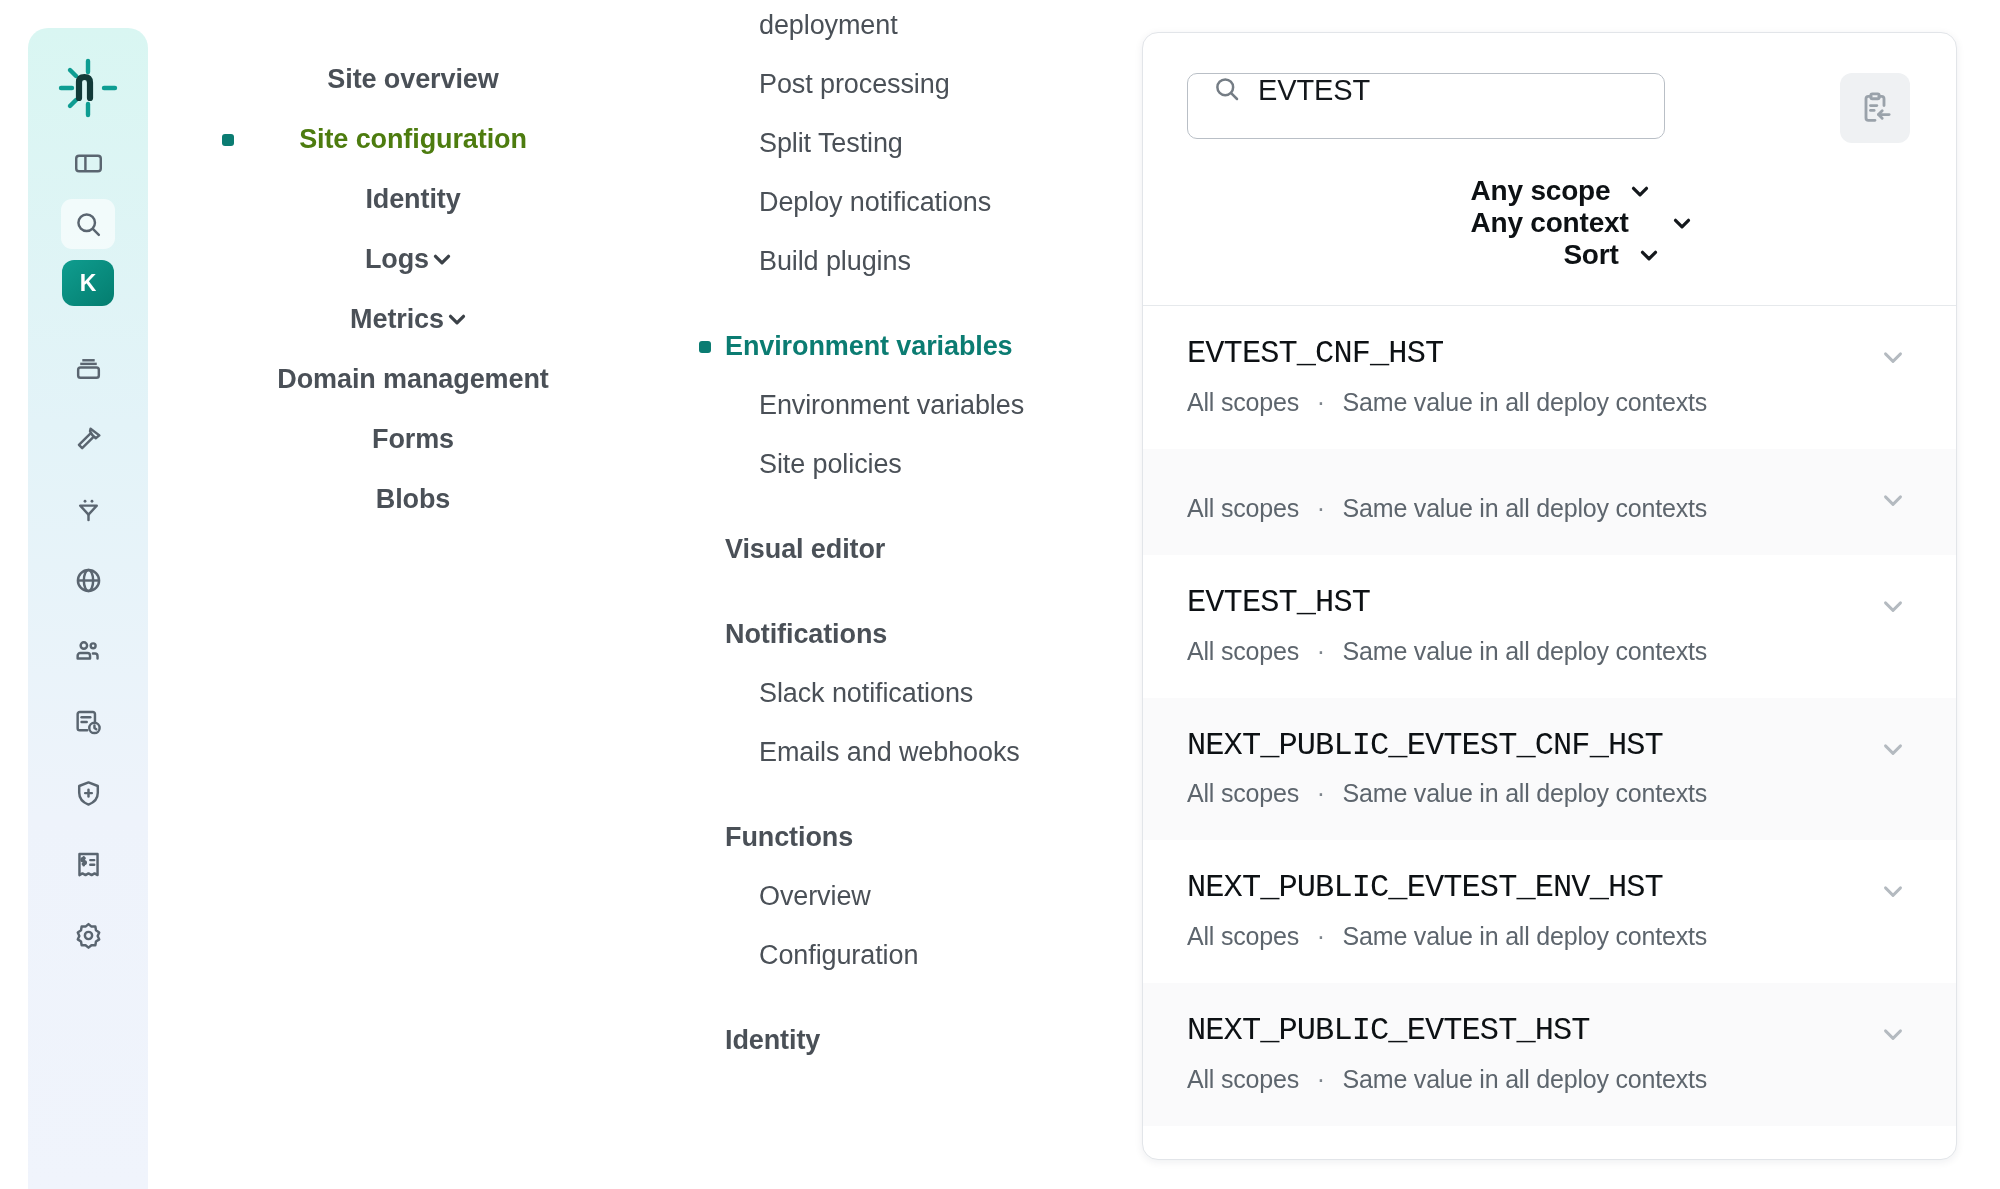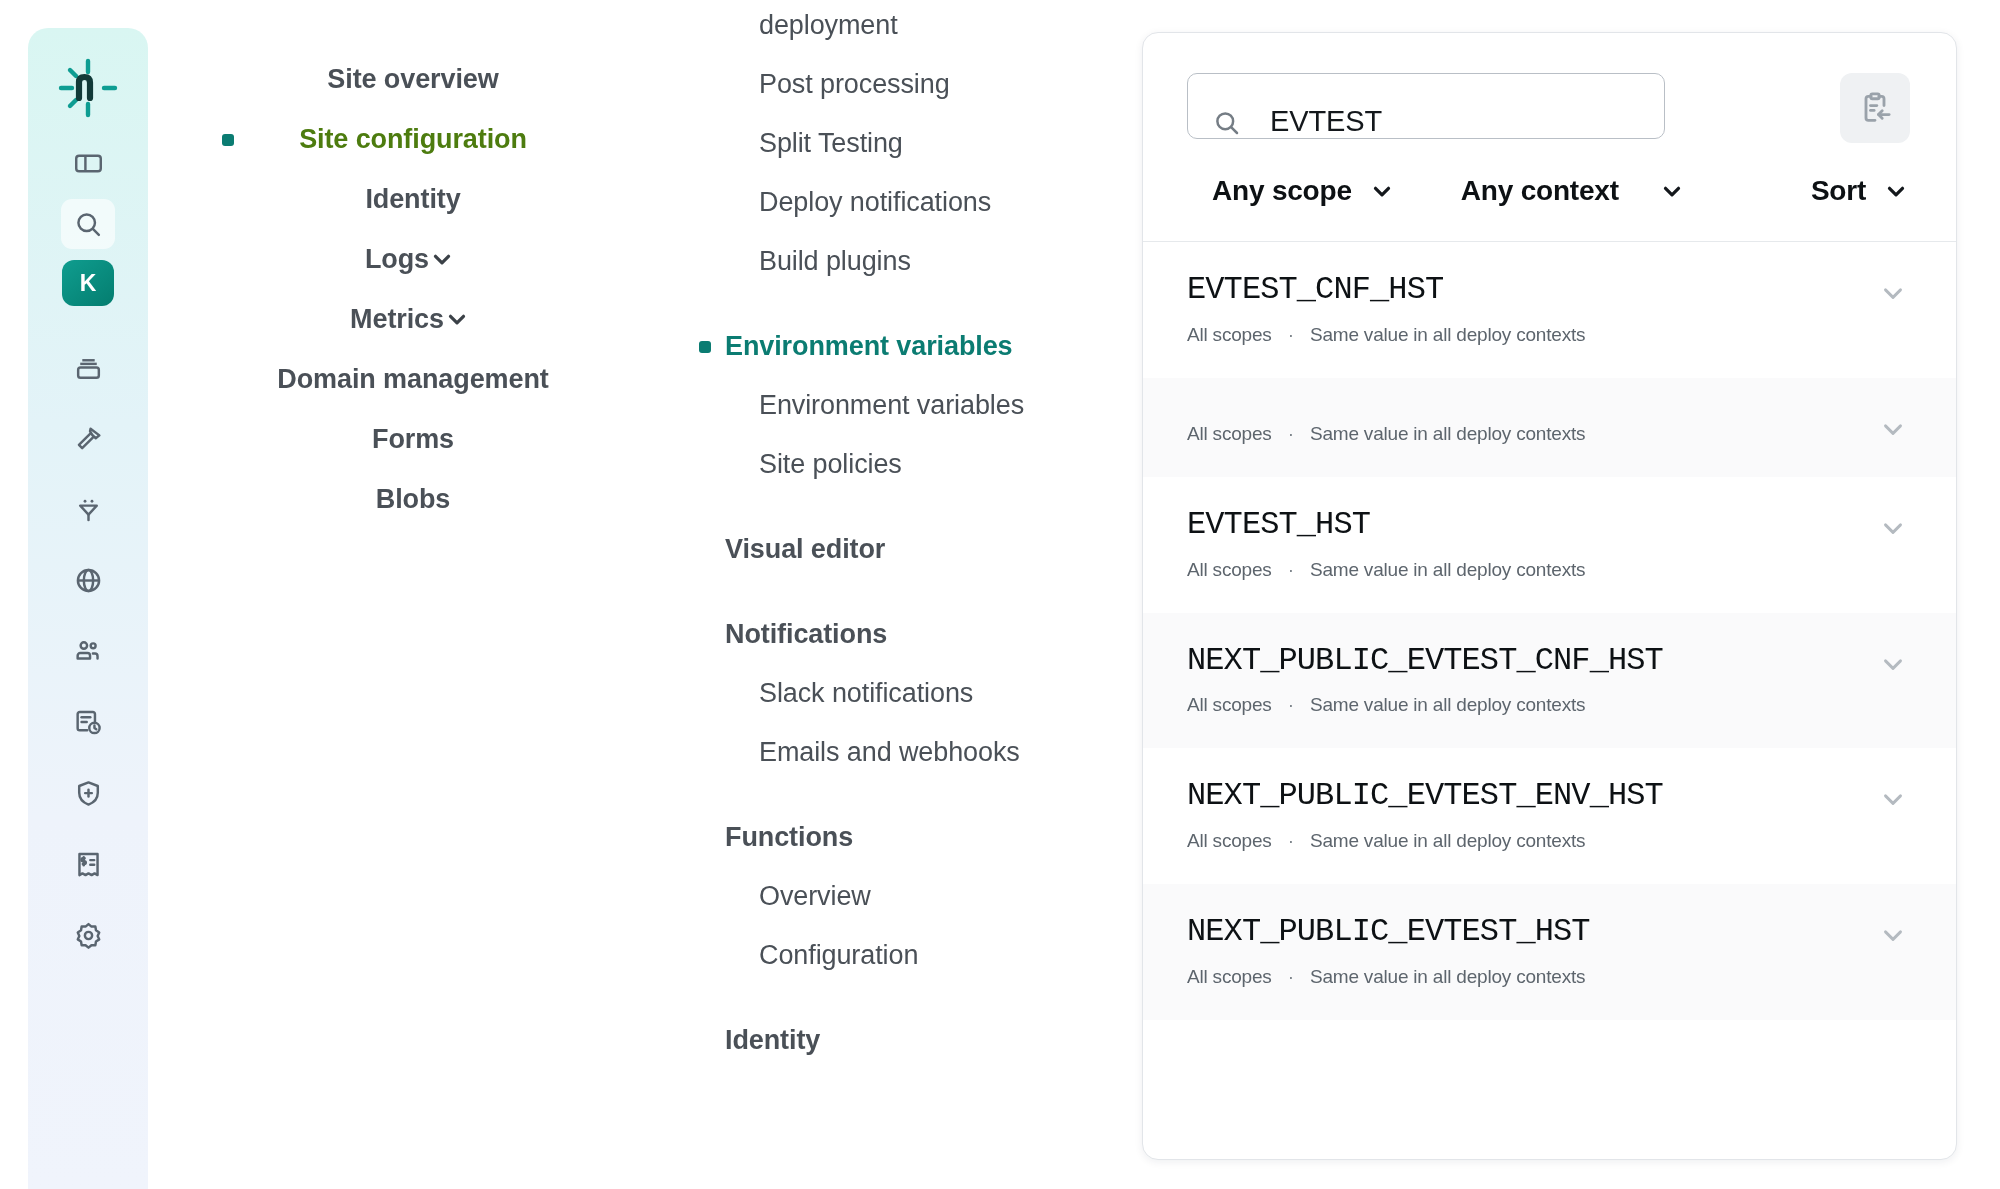--- a/index.html
+++ b/index.html
@@ -186,23 +186,23 @@
     width: 478px;
     height: 66px;
   }
   .search-box {
     width: 100%;
     height: 100%;
     border: 1px solid #b9bfc6;
     border-radius: 10px;
     background: #ffffff;
     display: flex;
-    align-items: flex-end;
+    align-items: flex-start;
     padding-left: 24px;
-    gap: 28px;
+    gap: 16px;
     cursor: text;
   }
   .search-icon { color: #757d85; flex: none; }
   .search-val {
     font-size: 29px;
     color: #14181c;
     letter-spacing: -0.1px;
   }
 
   .import-btn {
@@ -217,20 +217,21 @@
     cursor: pointer;
     flex: none;
     margin-right: 2px;
   }
 
   .filter-row {
     display: flex;
     align-items: center;
     margin-top: 32px;
     padding-bottom: 34px;
+    flex-direction: column;
   }
   .filter-btn {
     display: flex;
     align-items: center;
     gap: 17px;
     font-size: 28px;
     font-weight: 700;
     color: #0d1114;
     cursor: pointer;
     letter-spacing: -0.2px;
@@ -258,21 +259,21 @@
   .env-name {
     font-size: 32px;
     font-weight: 400;
     color: #0d1114;
     font-family: "Liberation Mono", monospace;
     letter-spacing: -0.9px;
     line-height: 1.15;
   }
   .env-meta {
     margin-top: 15px;
-    font-size: 19px;
+    font-size: 25px;
     color: #5d656d;
     letter-spacing: -0.2px;
   }
   .env-meta .dot { margin: 0 11px; color: #7e858c; }
 
   .row-chev {
     position: absolute;
     right: 48px;
     top: 36px;
     color: #b4bac0;

